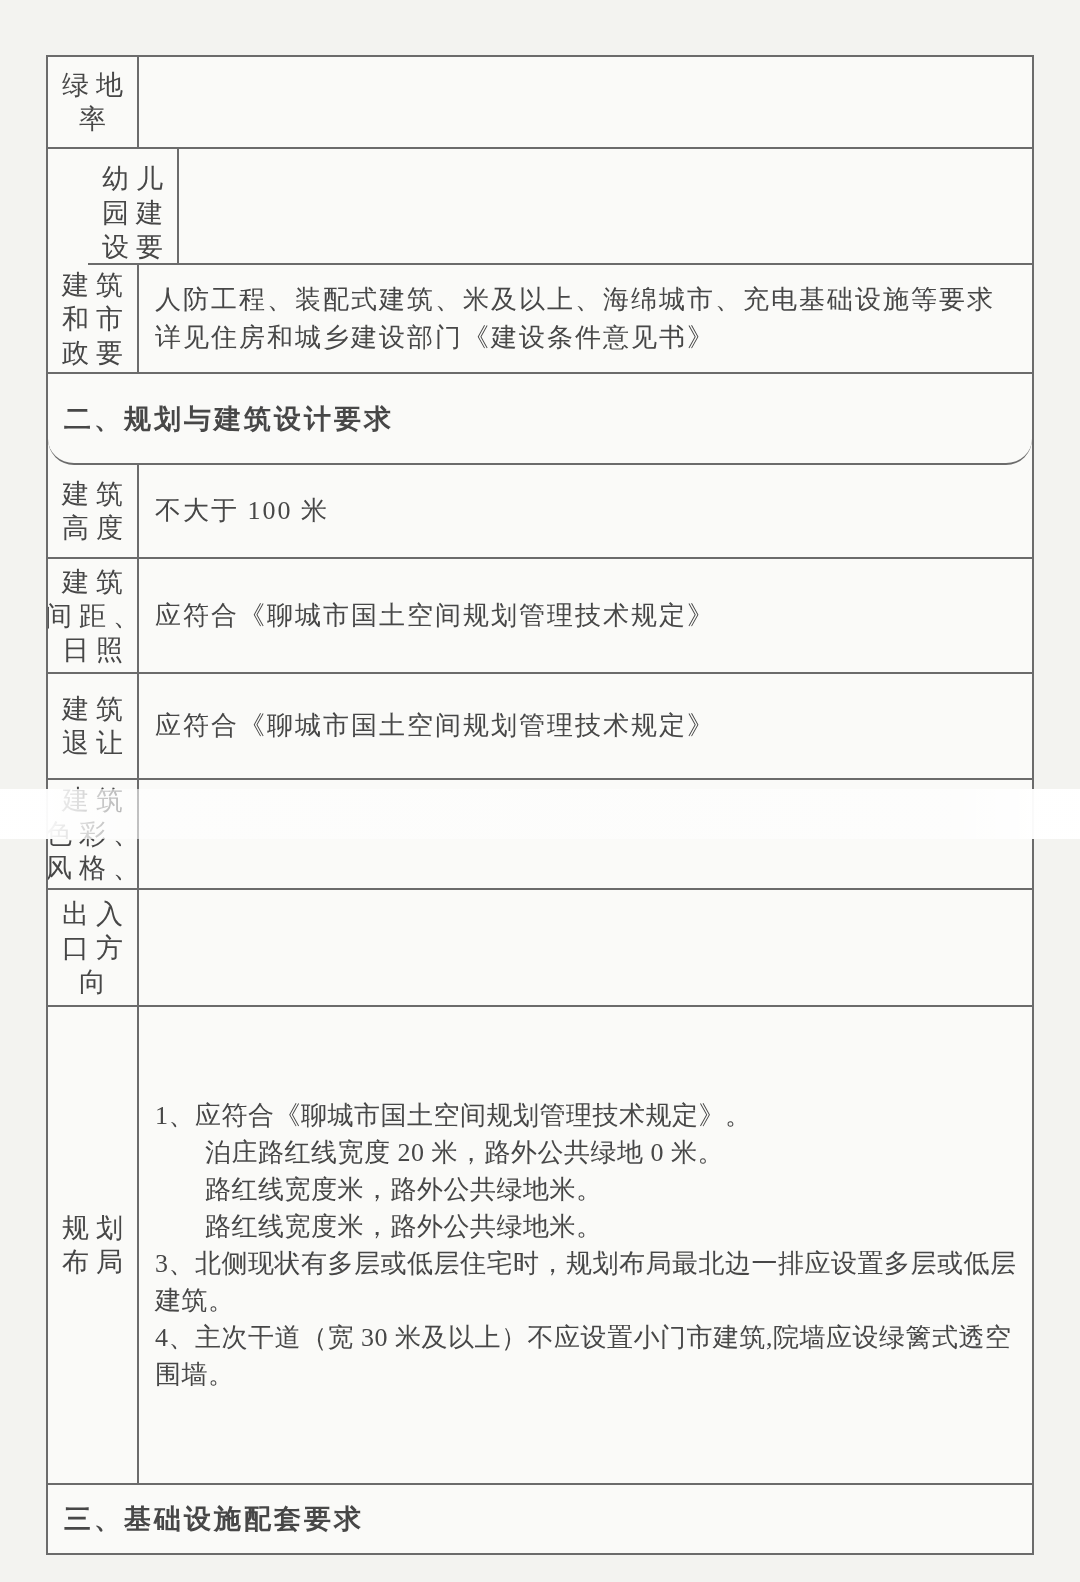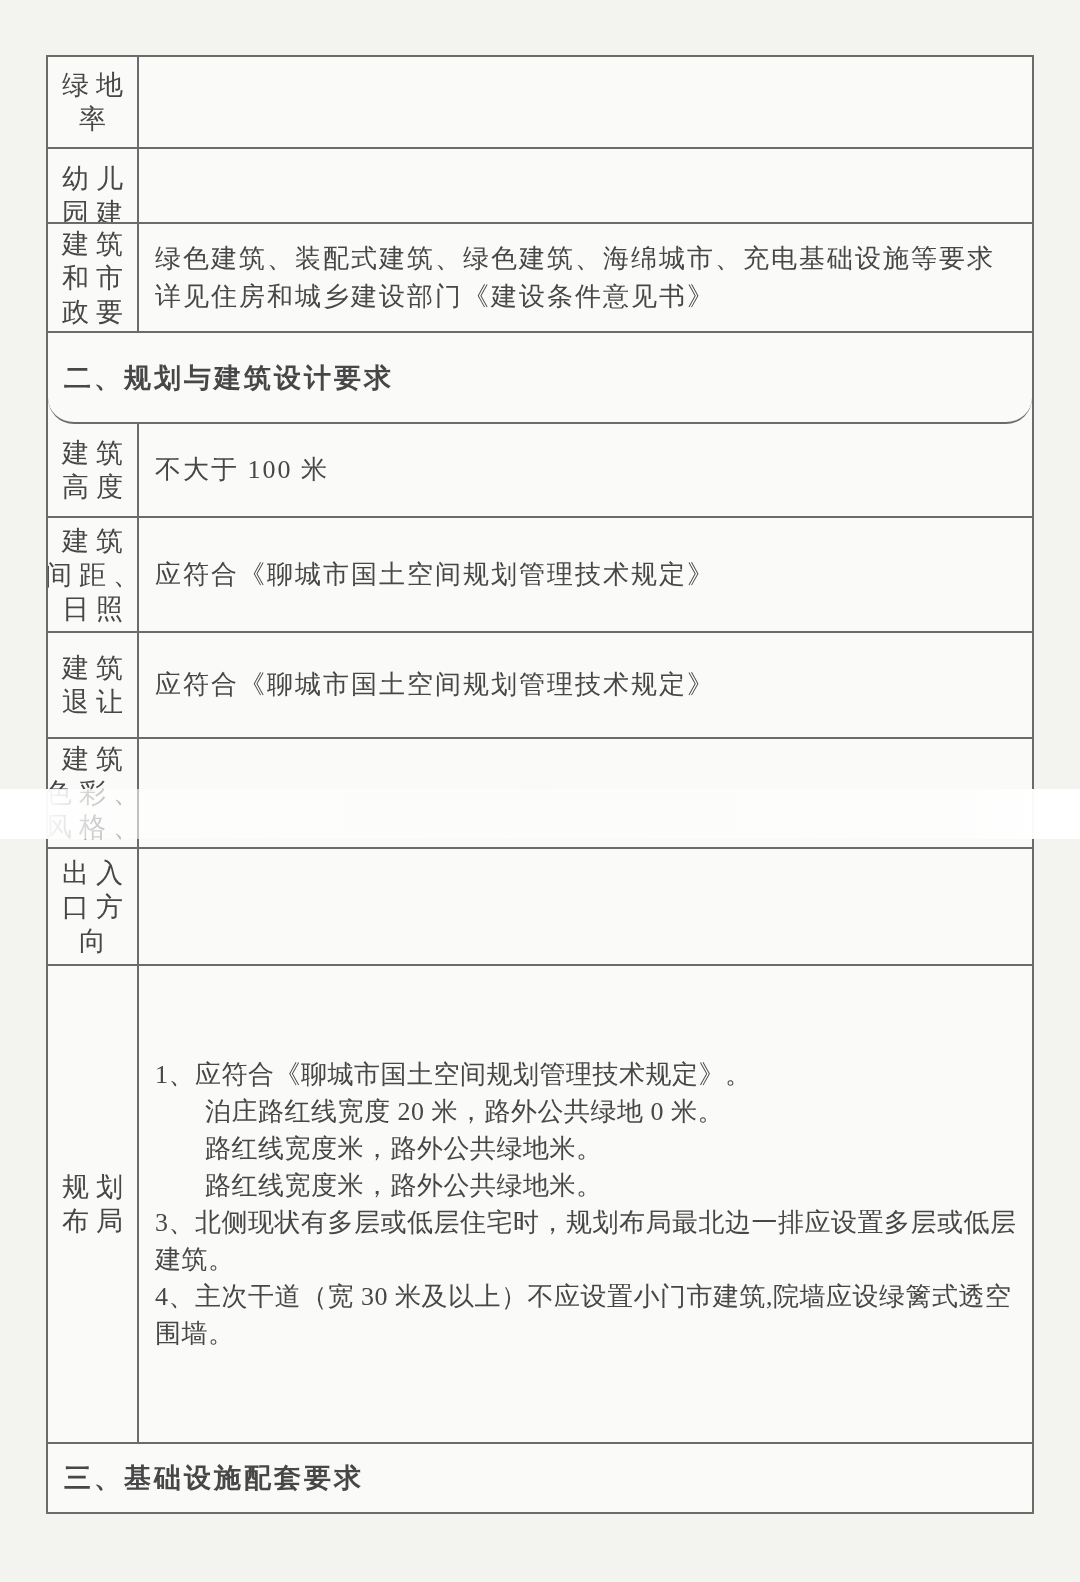--- a/index.html
+++ b/index.html
@@ -83,21 +83,21 @@
   }
   .plan-line {
     font-size: 26px;
     line-height: 37px;
     letter-spacing: 0.5px;
     white-space: nowrap;
   }
   .plan-line.indent { padding-left: 50px; }
   
   .h1  { height: 92px; }
-  .h2  { height: 75px; }
+  .h2  { height: 116px; margin-left: 40px; }
   .h3  { height: 109px; }
   .h4  { height: 91px; }
   .h5  { height: 94px; }
   .h6  { height: 115px; }
   .h7  { height: 106px; }
   .h8  { height: 110px; }
   .h9  { height: 117px; }
   .h10 { height: 478px; }
   .h11 { height: 68px; }
   
@@ -141,21 +141,21 @@
       <div class="content-cell"></div>
     </div>
 
     <div class="row h3">
       <div class="label-cell">
         <div class="label-line">建筑</div>
         <div class="label-line">和市</div>
         <div class="label-line">政要</div>
       </div>
       <div class="content-cell">
-        <div class="content-text">绿色建筑、装配式建筑、绿色建筑、海绵城市、充电基础设施等要求详见住房和城乡建设部门《建设条件意见书》</div>
+        <div class="content-text">人防工程、装配式建筑、米及以上、海绵城市、充电基础设施等要求详见住房和城乡建设部门《建设条件意见书》</div>
       </div>
     </div>
 
     <div class="section-row h4">
       <div class="section-title">二、规划与建筑设计要求</div>
     </div>
 
     <div class="row h5">
       <div class="label-cell">
         <div class="label-line">建筑</div>

